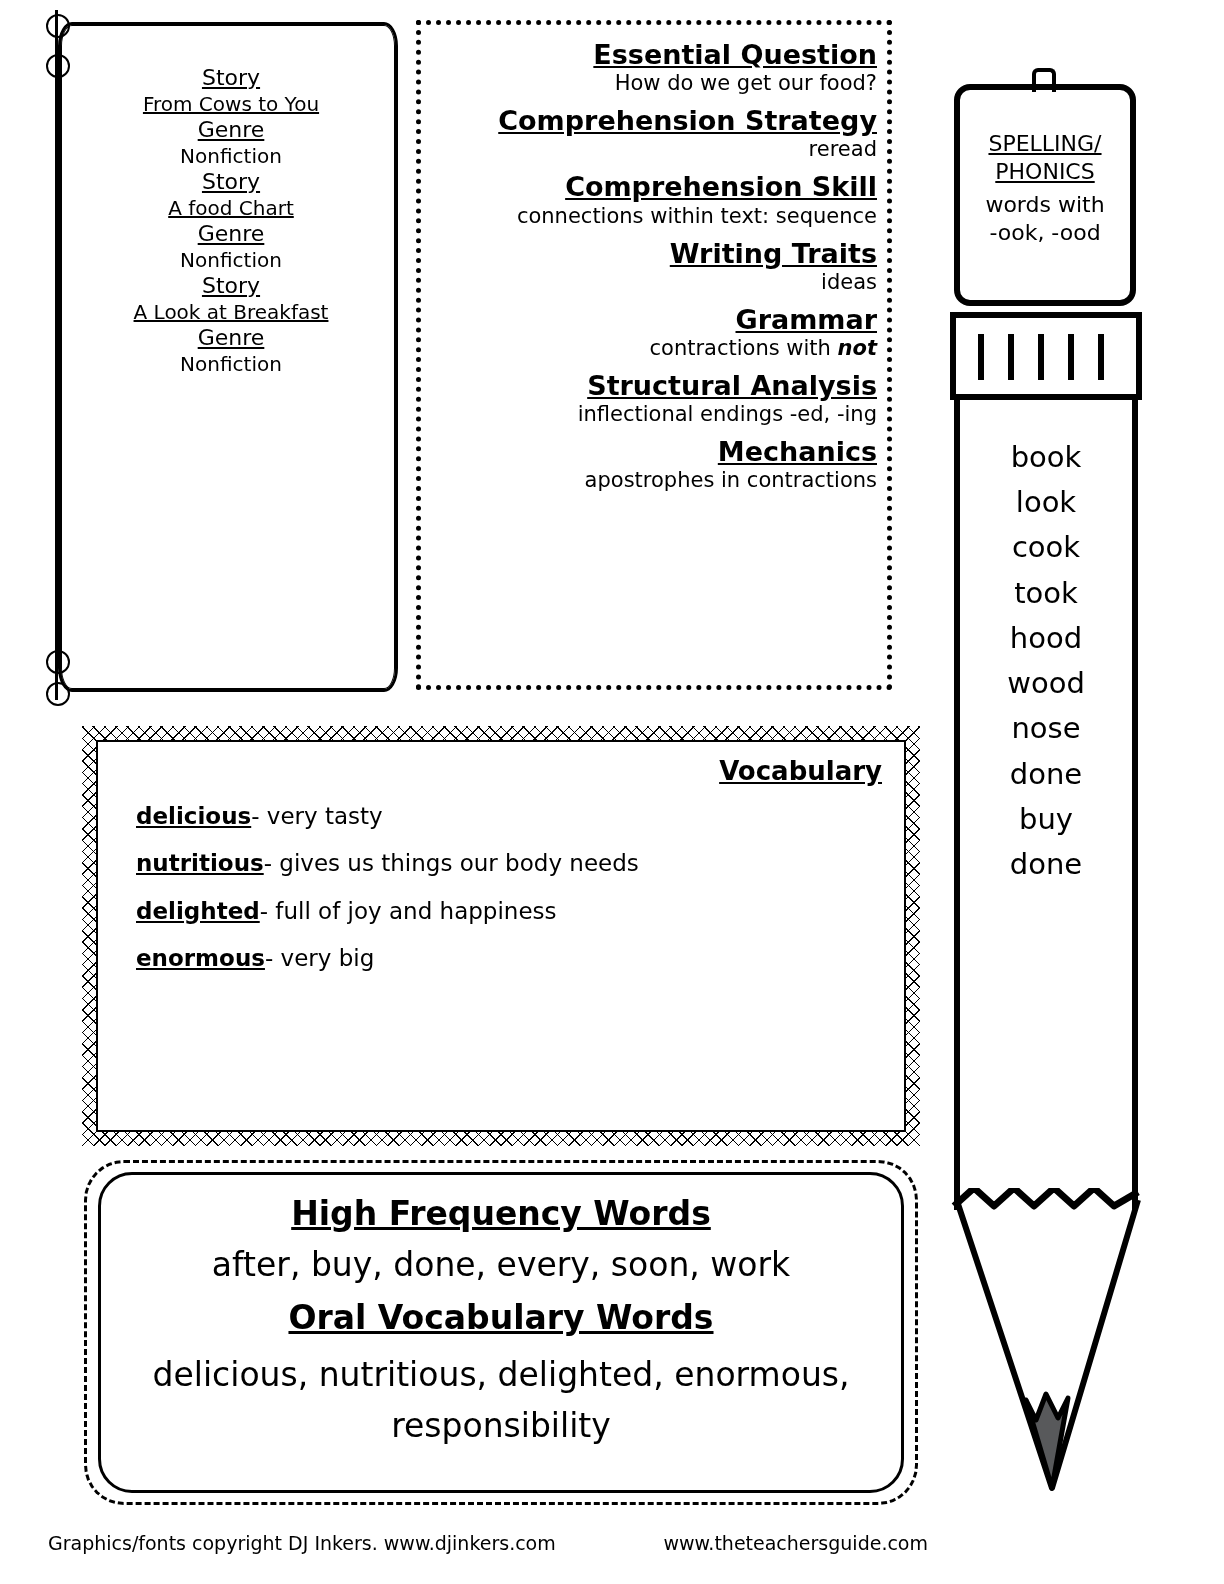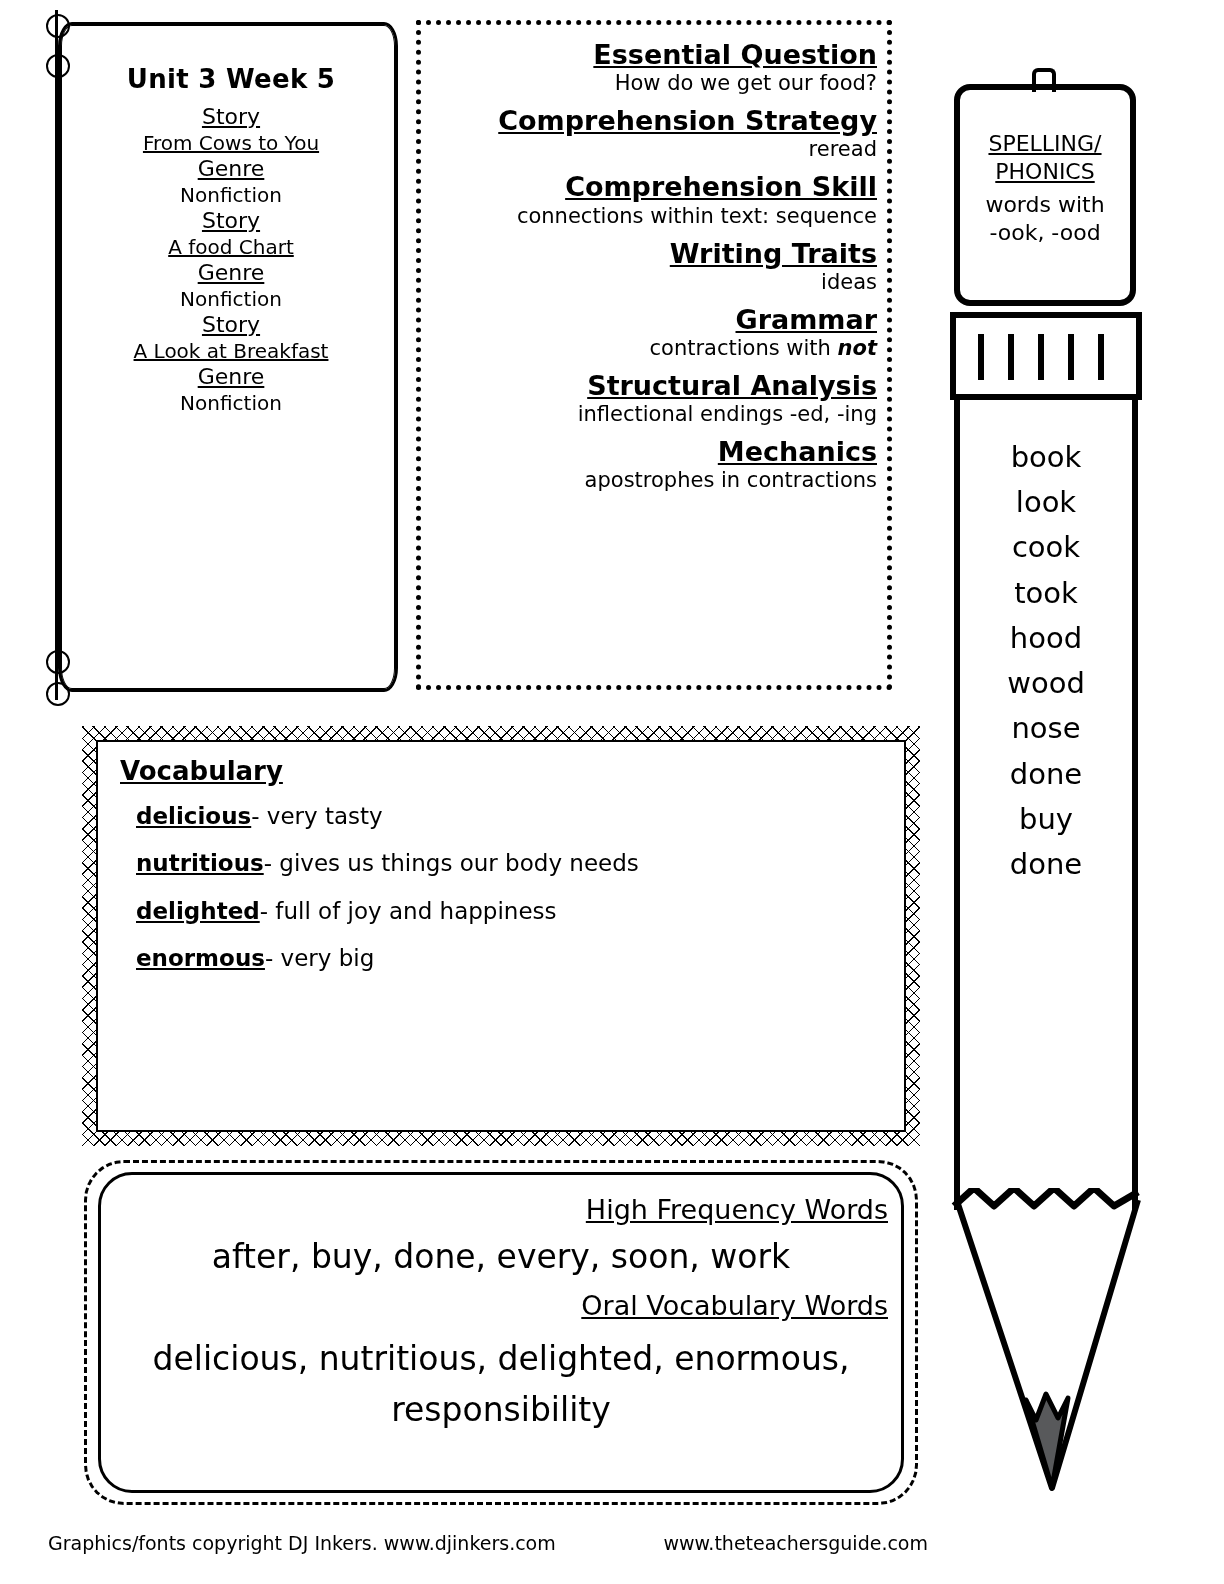--- a/index.html
+++ b/index.html
@@ -137,21 +137,21 @@
   }
   #vocab-inner {
     position: absolute;
     left: 14px; top: 14px; right: 14px; bottom: 14px;
     background: #fff;
     border: 2px solid #000;
     box-sizing: border-box;
     padding: 14px 22px;
   }
   #vocab-inner .title {
-    text-align: left;
+    text-align: right;
     font-size: 26px;
     font-weight: bold;
     text-decoration: underline;
     margin-bottom: 18px;
   }
   #vocab-inner .vrow {
     font-size: 23px;
     margin: 0 0 22px 16px;
     line-height: 1.1;
   }
@@ -181,24 +181,23 @@
     border: 3px solid #000;
     border-radius: 34px;
     background: #fff;
   }
   #hfw-content {
     position: absolute;
     left: 30px; right: 30px; top: 34px;
     text-align: center;
   }
   #hfw-content .title {
-    font-size: 27px;
-    font-weight: normal;
-    text-decoration: underline;
-    text-align: right;
+    font-size: 33px;
+    font-weight: bold;
+    text-decoration: underline;
   }
   #hfw-content .words {
     font-size: 33px;
     margin: 12px 0 14px 0;
   }
   #hfw-content .words.wrap { line-height: 1.55; }
 
   
   #pencil {
     position: absolute;
@@ -294,21 +293,20 @@
     display: flex;
     justify-content: space-between;
   }
 </style>
 </head>
 <body>
 
 <div id="story-panel">
   <div class="paper"></div>
   <div id="story-content">
-    <div class="unit-title">Unit 3 Week 5</div>
 
     <div class="lbl">Story</div>
     <div class="val u">From Cows to You</div>
 
     <div class="lbl">Genre</div>
     <div class="val">Nonfiction</div>
 
     <div class="lbl">Story</div>
     <div class="val u">A food Chart</div>
 

